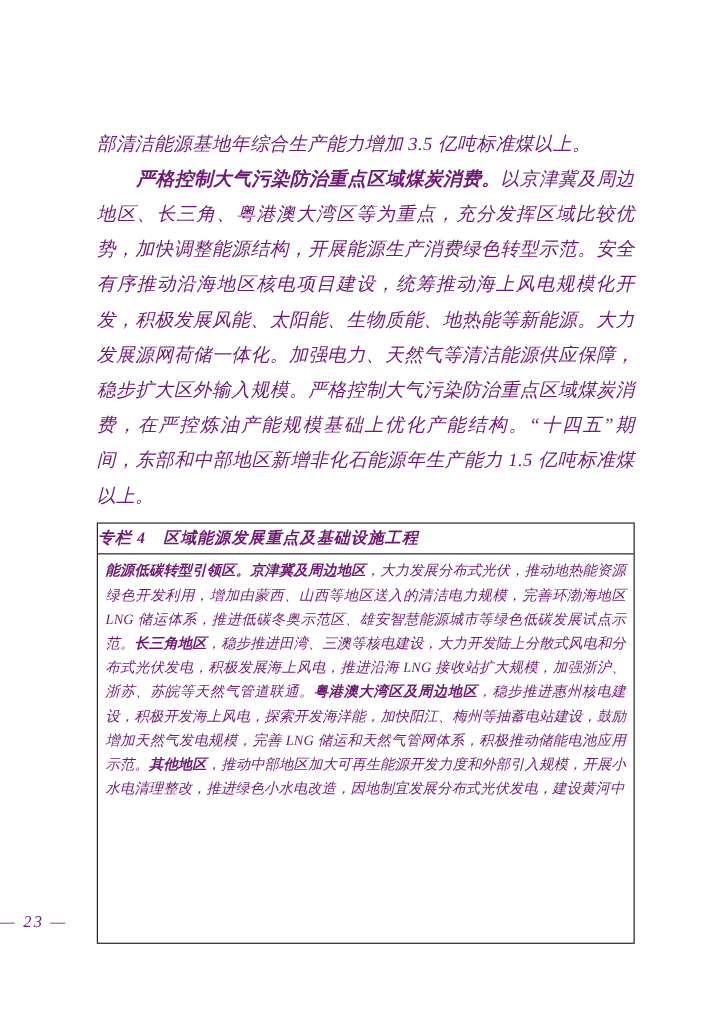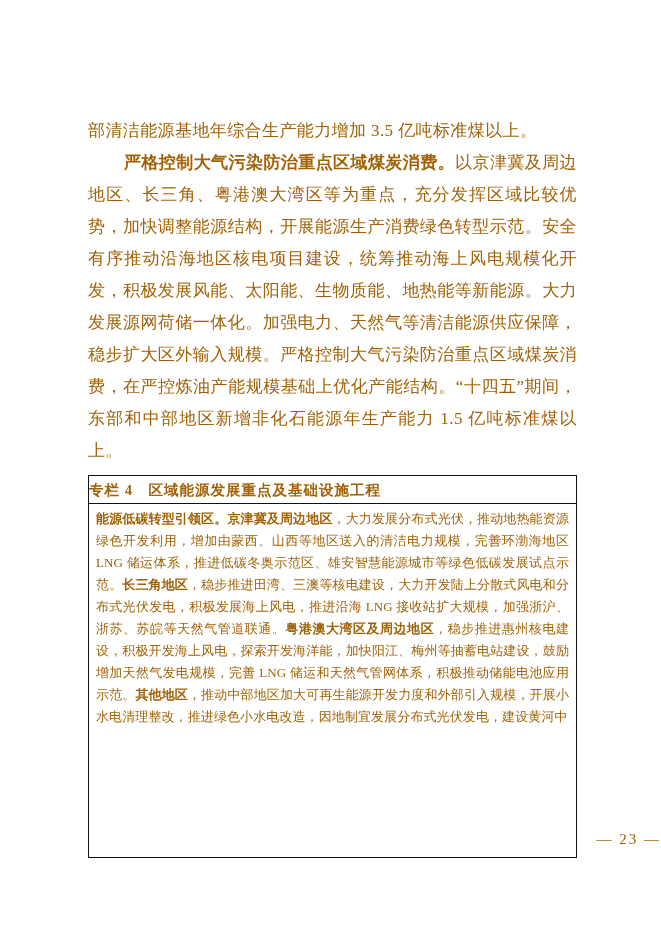--- a/index.html
+++ b/index.html
@@ -5,23 +5,24 @@
   html, body {
     margin: 0;
     padding: 0;
     background: #ffffff;
   }
   .page {
     position: relative;
     width: 661px;
     height: 935px;
     background: #ffffff;
-    color: #a16207;
+    color: #701a75;
     font-family: "Liberation Serif", "DejaVu Serif", serif;
     overflow: hidden;
+    font-style: italic;
   }
   .content {
     position: absolute;
     left: 88px;
     top: 115px;
     width: 489px;
   }
   .main-p {
     margin: 0;
     font-size: 17px;
@@ -59,21 +60,21 @@
     line-height: 22px;
     letter-spacing: 0.1px;
     text-align: justify;
     text-justify: inter-ideograph;
   }
   .footer {
     position: absolute;
     top: 831px;
     left: 0;
     width: 100%;
-    text-align: right;
+    text-align: left;
     font-size: 15px;
     letter-spacing: 2px;
   }
 </style>
 </head>
 <body>
 
 <div class="page">
   <div class="content">
 

